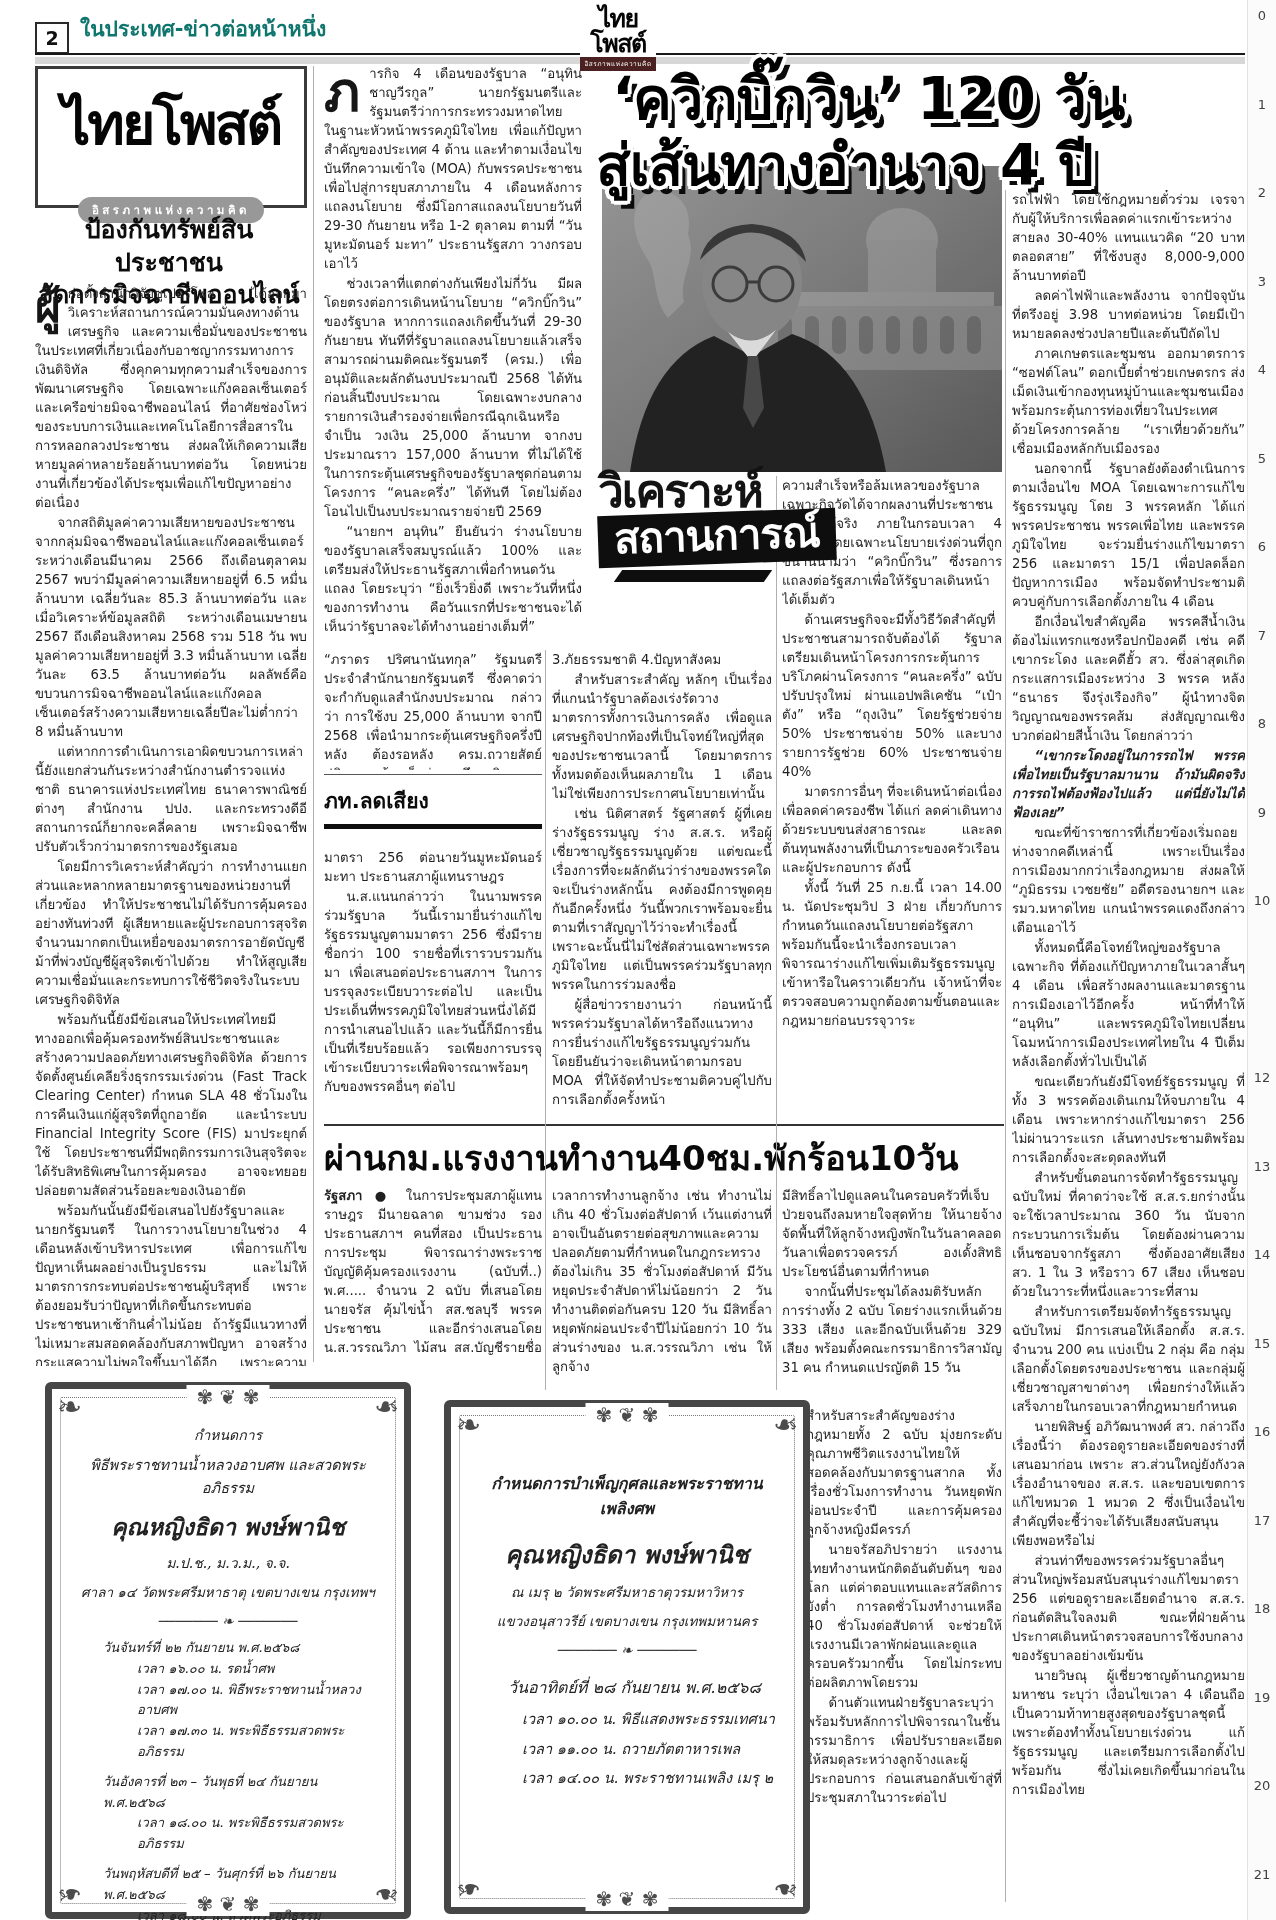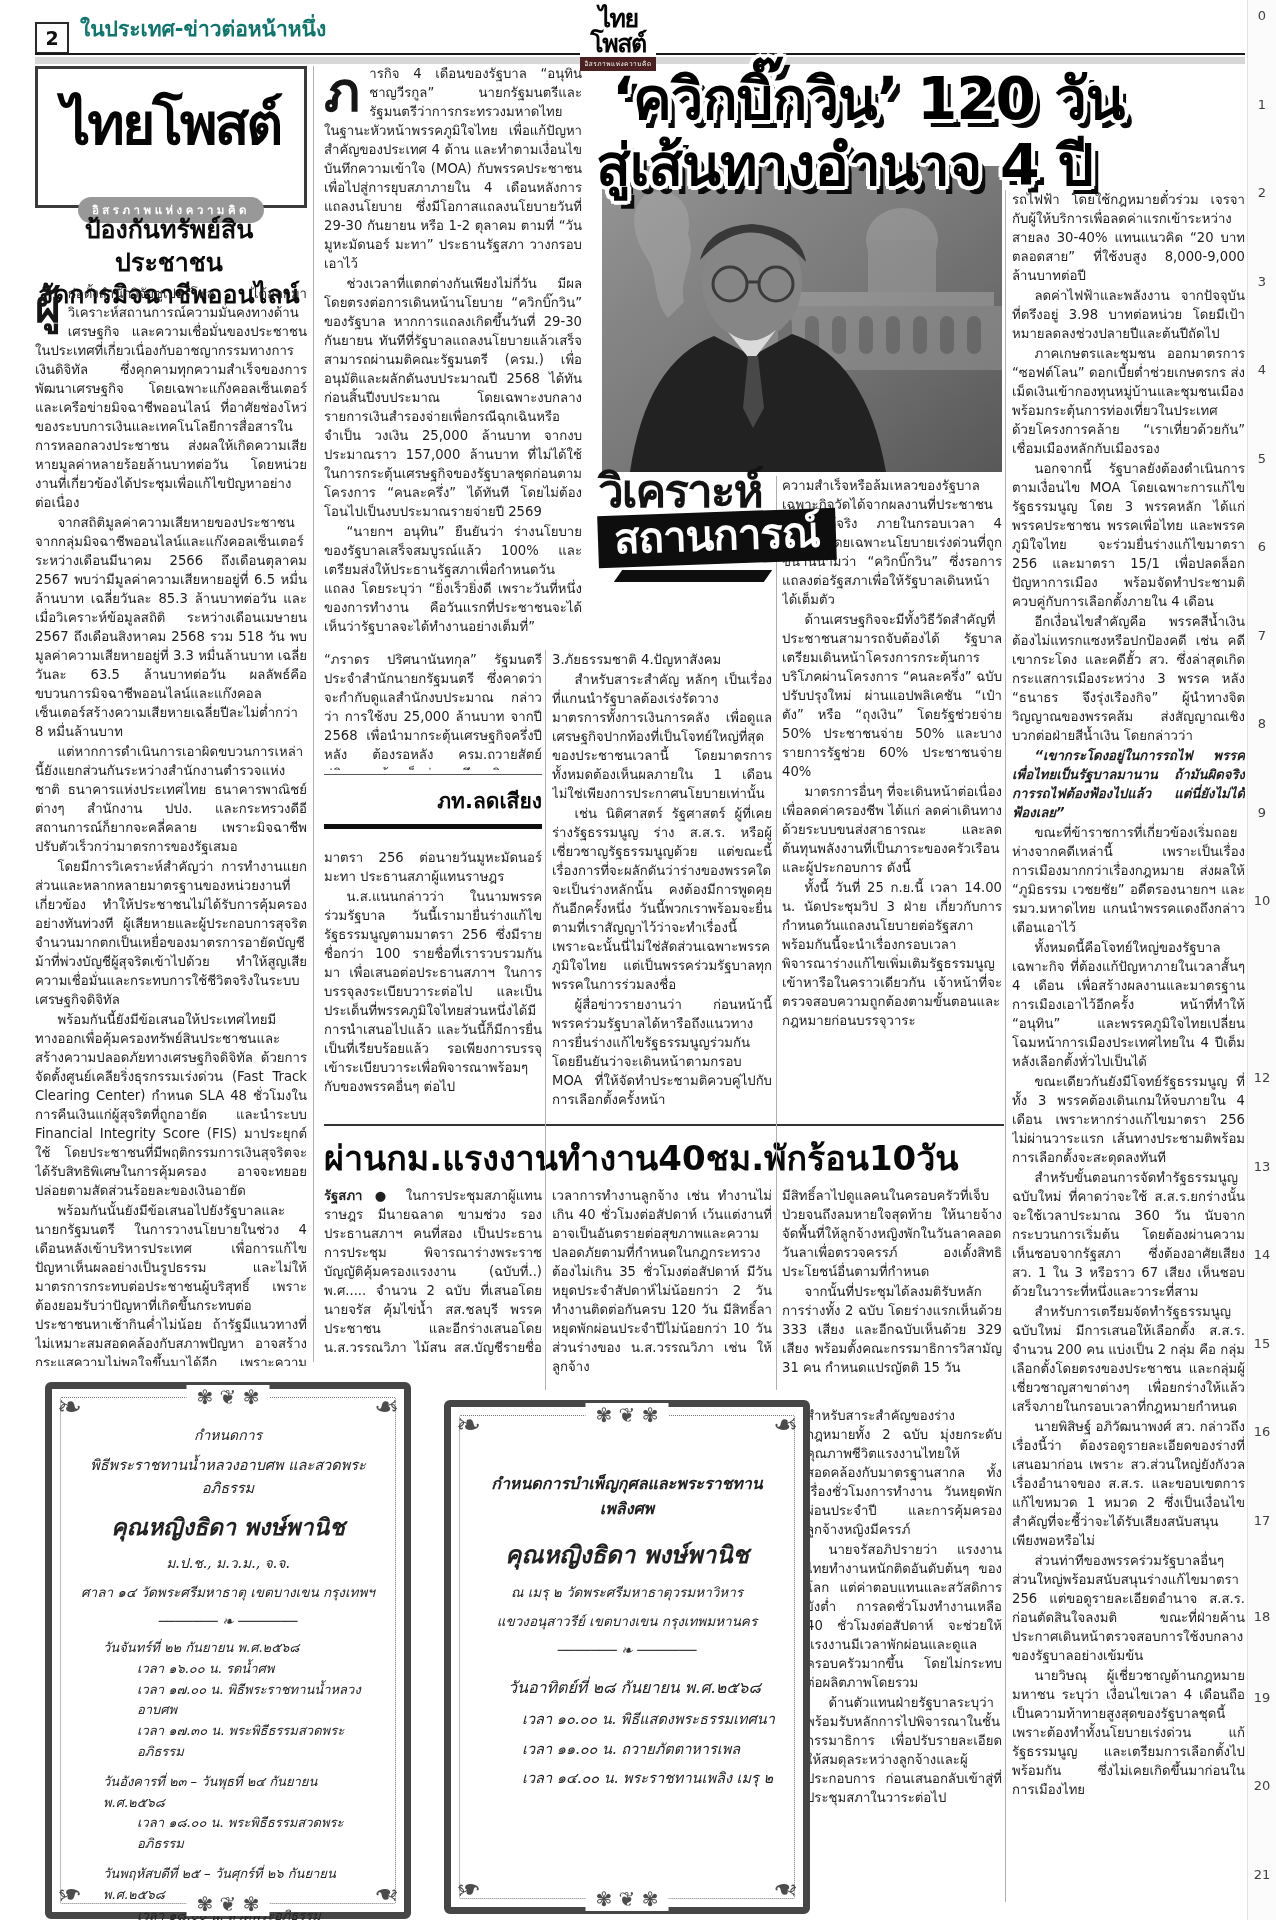--- a/index.html
+++ b/index.html
@@ -42,21 +42,21 @@
   #photo{left:602px;top:166px;width:400px;height:306px;z-index:1;}
   
   #an{left:598px;top:468px;z-index:3;}
   #an .a1{font-size:46px;font-weight:900;color:#131313;letter-spacing:-2px;line-height:1;}
   #an .a2{display:inline-block;background:#0e0e0e;color:#fff;font-size:42px;font-weight:900;
           letter-spacing:-1px;padding:3px 16px 7px;transform:rotate(-2deg);margin-top:-2px;line-height:1;}
   #an .a3{width:150px;height:12px;background:#0e0e0e;transform:skewX(-35deg);margin:6px 0 0 20px;}
   
   #subhead{left:324px;top:774px;width:218px;}
   #subhead .sh-rule{height:1px;background:#555;}
-  #subhead .sh-text{text-align:right;font-size:21px;font-weight:900;color:#0b0b0b;padding:9px 0 7px;}
+  #subhead .sh-text{text-align:left;font-size:21px;font-weight:900;color:#0b0b0b;padding:9px 0 7px;}
   #subhead .sh-bar{height:5px;background:#0e0e0e;}
   
   #lab-rule{left:324px;top:1124px;width:680px;height:2px;background:#333;}
   #lab-h{left:324px;top:1131px;font-size:34px;font-weight:900;color:#0a0a0a;white-space:nowrap;}
   
   .fbox{position:absolute;background:#fff;border:7px solid #464646;border-radius:6px;}
   .fin{position:absolute;top:8px;left:8px;right:8px;bottom:8px;border:1px dotted #787878;border-radius:2px;
        font-family:"DejaVu Serif","Liberation Serif",serif;font-style:italic;color:#222;}
   .corner{position:absolute;font-size:30px;color:#4c4c4c;line-height:1;font-style:normal;}
   .c-tl{left:-4px;top:-6px;}
@@ -312,19 +312,19 @@
       <div class="ruler-num" style="top: 716px;">8</div>
       <div class="ruler-num" style="top: 804.5px;">9</div>
       <div class="ruler-num" style="top: 893px;">10</div>
       <div class="ruler-num" style="top: 989px; margin-left: 48px;">11</div>
       <div class="ruler-num" style="top: 1070px;">12</div>
       <div class="ruler-num" style="top: 1158.5px;">13</div>
       <div class="ruler-num" style="top: 1247px;">14</div>
       <div class="ruler-num" style="top: 1335.5px;">15</div>
       <div class="ruler-num" style="top: 1424px;">16</div>
       <div class="ruler-num" style="top: 1512.5px;">17</div>
-      <div class="ruler-num" style="top: 1601px; margin-top: 8px;">18</div>
+      <div class="ruler-num" style="top: 1601px;">18</div>
       <div class="ruler-num" style="top: 1689.5px;">19</div>
       <div class="ruler-num" style="top: 1778px;">20</div>
       <div class="ruler-num" style="top: 1866.5px;">21</div>
     </div>
 
 </div>
 
 </body></html>

